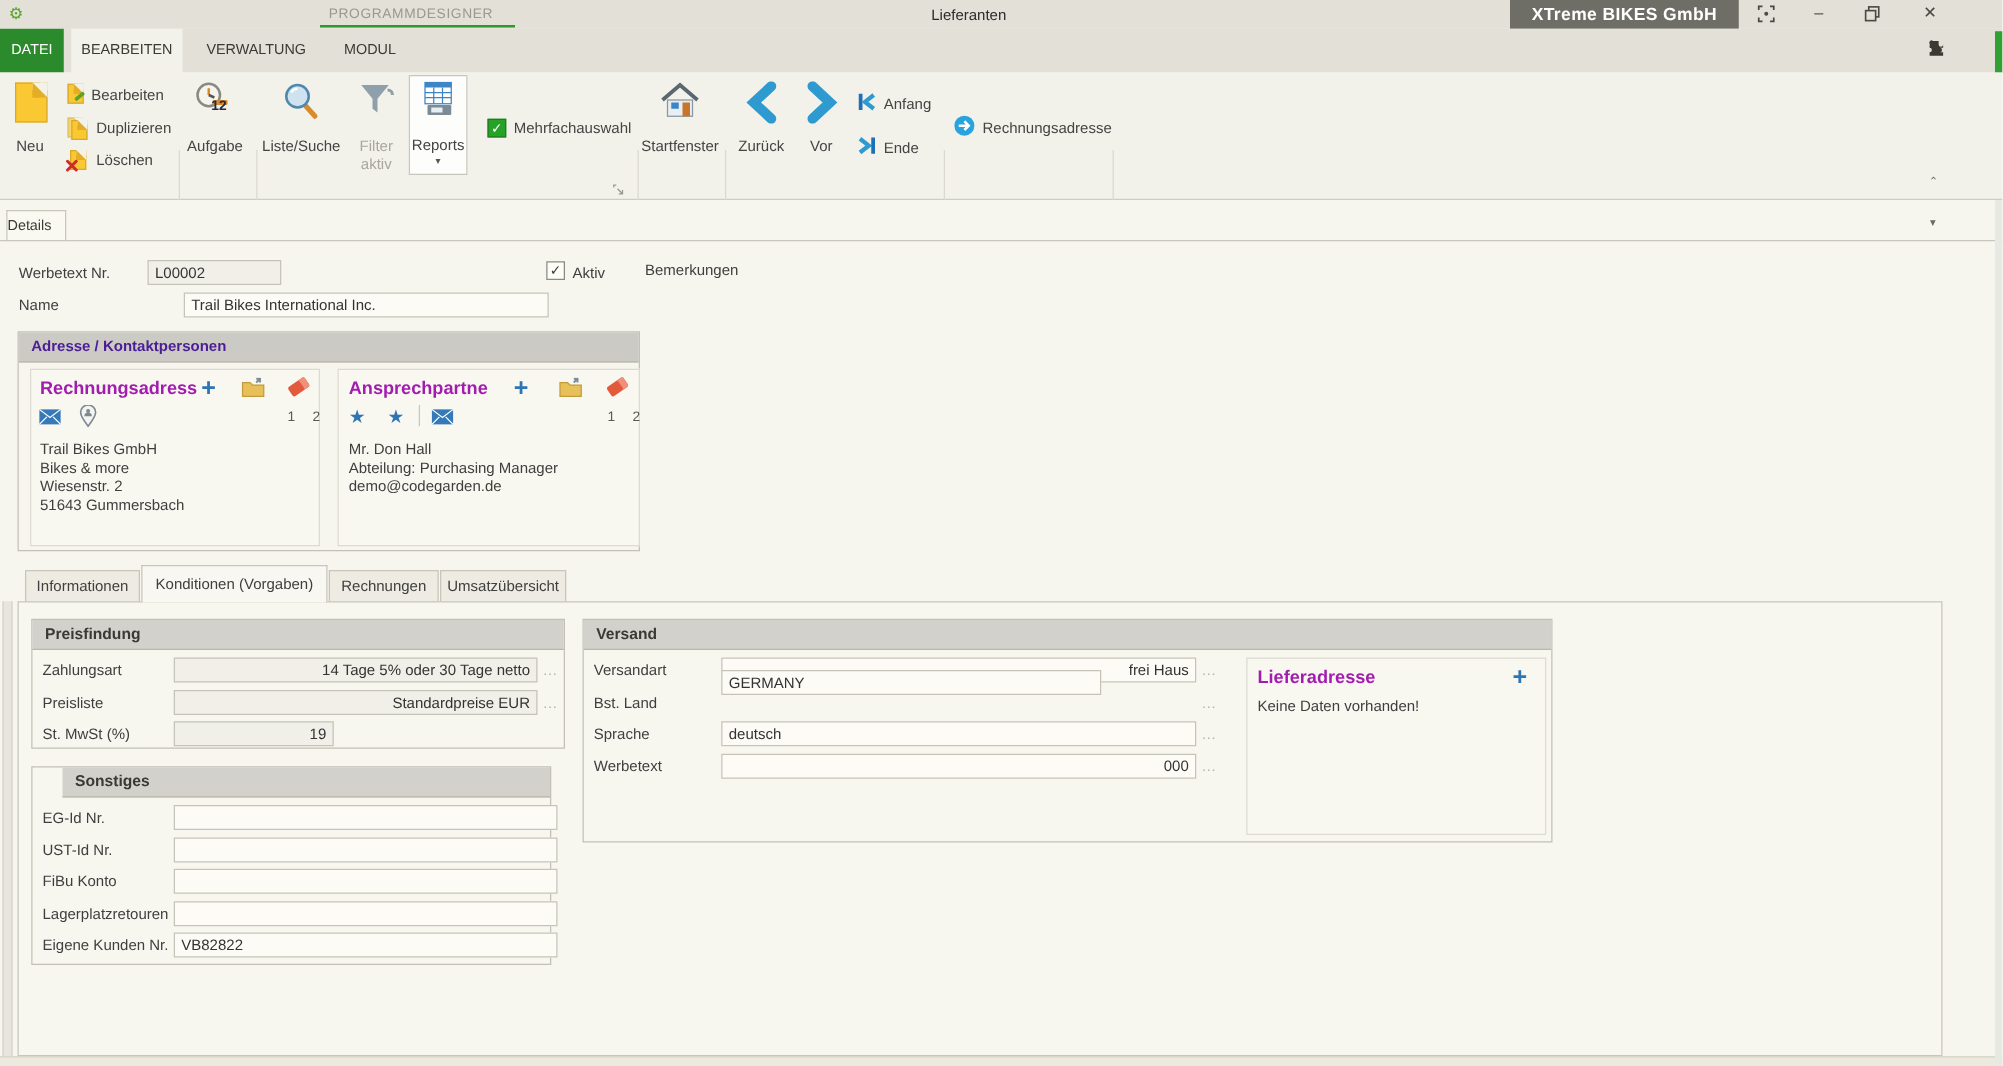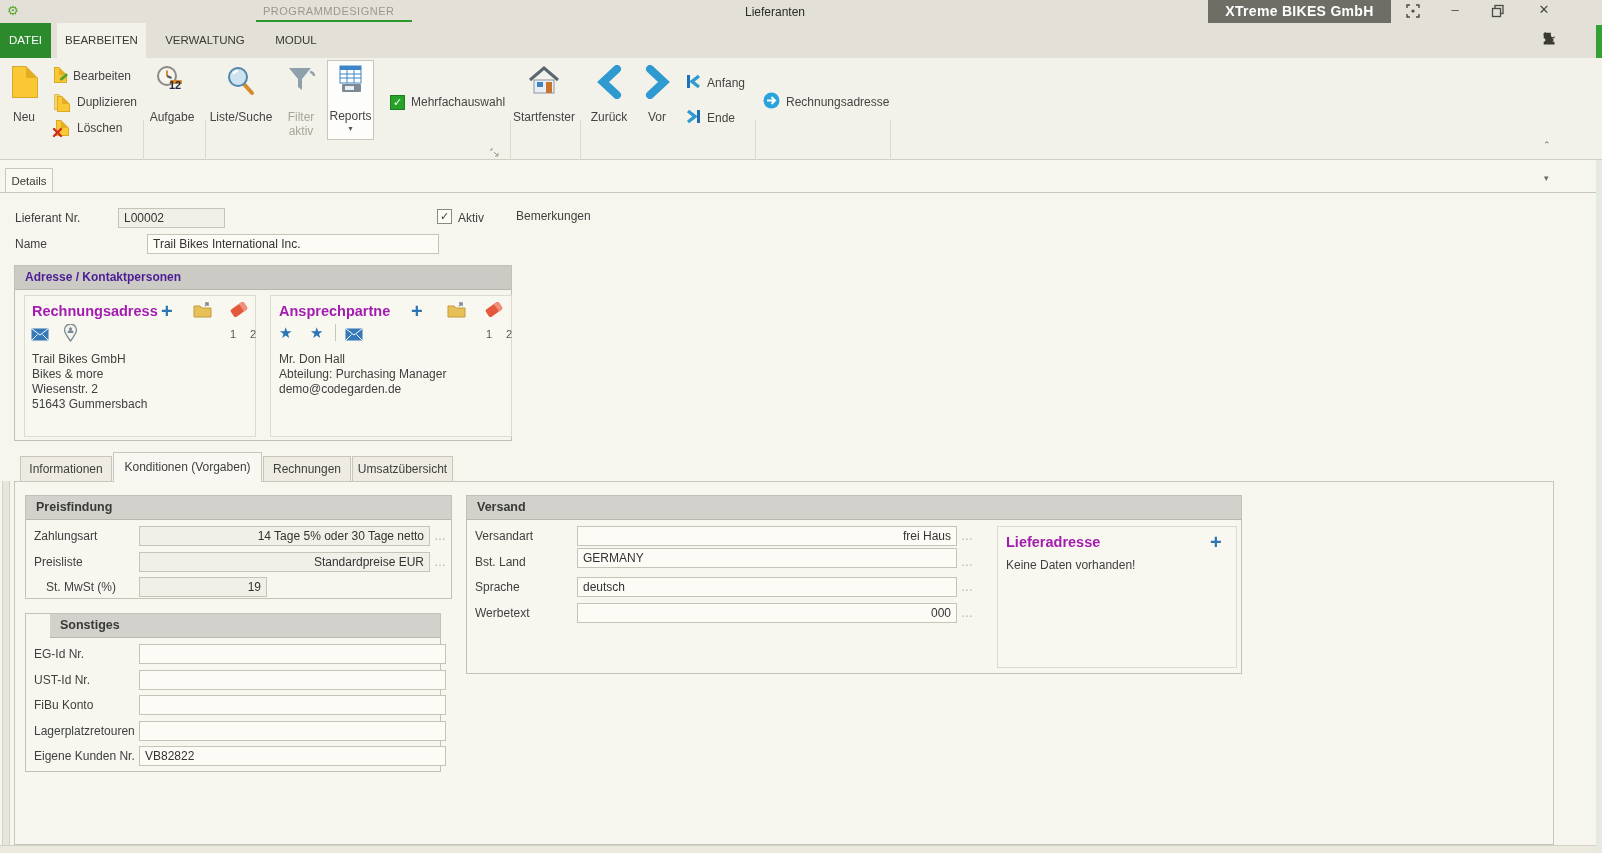--- a/index.html
+++ b/index.html
@@ -38,21 +38,21 @@
   .page::before { content:""; position:absolute; top:-1px; right:-1px;
      border-style:solid; border-color:#f3f2ea #f3f2ea #e3ae25 #e3ae25; }
   .page.big { width:26px; height:32px; } .page.big::before { border-width:6px 6px 6px 6px;
      border-top-color:#f3f2ea; border-right-color:#f3f2ea; border-width:6px; }
   .page.sm  { width:13px; height:16px; } .page.sm::before { border-width:4px; }
 
   
   #content { left:0; top:160px; width:1602px; height:693px; background:#f6f5ee; }
   .hline { height:1px; background:#c9c7bc; }
   #details-tab { width:48px; height:25px; background:#f9f8f1; border:1px solid #c9c7bc;
-     border-bottom:none; font-size:11.5px; color:#3a3a35; text-align:center; line-height:24px; }
+     border-bottom:none; font-size:11.5px; color:#3a3a35; text-align:left; line-height:24px; }
 
   .flabel { font-size:12px; color:#3f3f3f; }
   .field { border:1px solid #c6c4b9; background:#fcfbf5; font-size:12px; color:#333;
            height:20px; padding:0 5px; width:100%; font-family:inherit; outline:none; }
   .field.gray { background:#f1f0e8; }
   .field.right { text-align:right; }
   .fwrap { height:20px; }
   .more { font-size:12px; color:#b5b3a8; letter-spacing:1px; }
 
   .groupbox { border:1px solid #c3c1b6; }
@@ -290,21 +290,21 @@
 
     <span class="abs caret" style="left:1543px;top:82px;">⌃</span>
   </div>
 
   <div class="abs" id="content">
 
     <div class="abs" id="details-tab" style="left:5px;top:8px;">Details</div>
     <div class="abs hline" style="left:0;top:32px;width:1602px;"></div>
     <span class="abs caret" style="left:1544px;top:13px;">▾</span>
 
-    <span class="abs flabel" style="left:15px;top:51px;">Lieferant Nr.</span>
+    <span class="abs flabel" style="left:15px;top:51px;">Werbetext Nr.</span>
     <div class="abs fwrap" style="left:118px;top:48px;width:107px;">
       <input class="field gray" readonly="" value="L00002" style="">
     </div>
     <span class="abs" style="left:437px;top:49px;display:inline-flex;width:15px;height:15px;background:#fdfdf8;
           border:1px solid #8a8a84;color:#3a3a35;font-size:11px;align-items:center;justify-content:center;">✓</span>
     <span class="abs flabel" style="left:458px;top:51px;">Aktiv</span>
 
     <span class="abs flabel" style="left:15px;top:77px;">Name</span>
     <div class="abs fwrap" style="left:118px;top:74px;width:321px;padding-left:29px;">
       <input class="field" readonly="" value="Trail Bikes International Inc." style="">
@@ -389,21 +389,21 @@
         <span class="abs flabel" style="left:8px;top:33px;">Zahlungsart</span>
         <div class="abs fwrap" style="left:113px;top:30px;width:291px;">
           <input class="field gray right" readonly="" value="14 Tage 5% oder 30 Tage netto" style="">
         </div>
         <span class="abs more" style="left:408px;top:33px;">…</span>
         <span class="abs flabel" style="left:8px;top:59px;">Preisliste</span>
         <div class="abs fwrap" style="left:113px;top:56px;width:291px;">
           <input class="field gray right" readonly="" value="Standardpreise EUR" style="">
         </div>
         <span class="abs more" style="left:408px;top:59px;">…</span>
-        <span class="abs flabel" style="left:20px;top:84px;">St. MwSt (%)</span>
+        <span class="abs flabel" style="left:8px;top:84px;">St. MwSt (%)</span>
         <div class="abs fwrap" style="left:113px;top:81px;width:128px;">
           <input class="field gray right" readonly="" value="19" style="">
         </div>
       </div>
 
       <div class="abs groupbox" style="left:10px;top:131px;width:416px;height:159px;padding-left:24px;">
         <div class="group-header">Sonstiges</div>
         <span class="abs flabel" style="left:8px;top:33px;">EG-Id Nr.</span>
         <div class="abs fwrap" style="left:113px;top:30px;width:307px;">
           <input class="field" readonly="" style="">
@@ -427,21 +427,21 @@
       </div>
 
       <div class="abs groupbox" style="left:451px;top:13px;width:776px;height:179px;">
         <div class="group-header">Versand</div>
         <span class="abs flabel" style="left:8px;top:33px;">Versandart</span>
         <div class="abs fwrap" style="left:110px;top:30px;width:380px;">
           <input class="field right" readonly="" value="frei Haus" style="">
         </div>
         <span class="abs more" style="left:494px;top:33px;">…</span>
         <span class="abs flabel" style="left:8px;top:59px;">Bst. Land</span>
-        <div class="abs fwrap" style="left:110px;top:52px;width:380px;">
+        <div class="abs fwrap" style="left:110px;top:40px;width:304px;">
           <input class="field" readonly="" value="GERMANY" style="">
         </div>
         <span class="abs more" style="left:494px;top:59px;">…</span>
         <span class="abs flabel" style="left:8px;top:84px;">Sprache</span>
         <div class="abs fwrap" style="left:110px;top:81px;width:380px;">
           <input class="field" readonly="" value="deutsch" style="">
         </div>
         <span class="abs more" style="left:494px;top:84px;">…</span>
         <span class="abs flabel" style="left:8px;top:110px;">Werbetext</span>
         <div class="abs fwrap" style="left:110px;top:107px;width:380px;">

